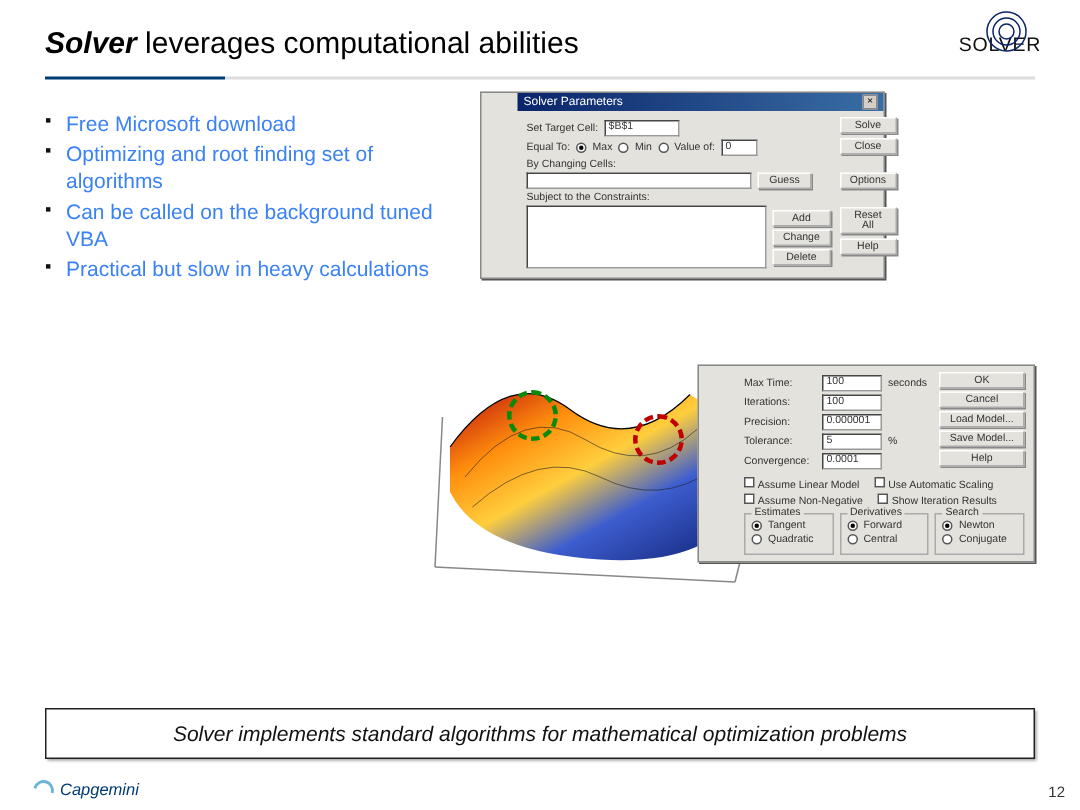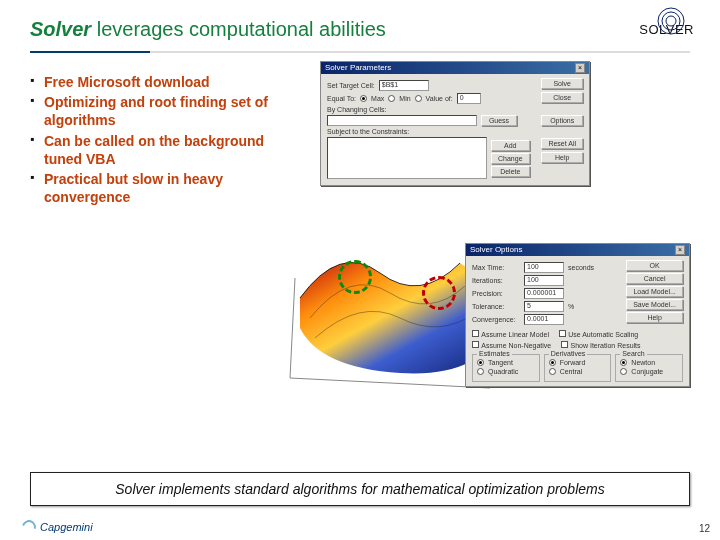--- a/index.html
+++ b/index.html
@@ -10,21 +10,21 @@
     position: relative;
     overflow: hidden;
   }
   .header {
     padding: 18px 0 8px 30px;
     display: flex;
     justify-content: space-between;
     align-items: center;
     position: relative;
   }
-  .title { font-size: 20px; color: #15803d; }
+  .title { font-size: 20px; color: #000000; }
   .title .bold { font-weight: bold; font-style: italic; }
   .solver-label {
     font-family: Arial, sans-serif;
     font-size: 13px;
     color: #111;
     margin-right: 26px;
     letter-spacing: 0.5px;
   }
   .logo-ring {
     position: absolute;
@@ -41,22 +41,22 @@
   .content {
     display: flex;
     padding: 20px 20px 0 30px;
     gap: 10px;
   }
   .text-col { width: 270px; }
   .bullets { margin: 0 0 0 0; }
   .bullets li {
     list-style: none;
     font-size: 14px;
-    font-weight: bold;
-    color: #c2410c;
+    font-weight: normal;
+    color: #3b82f6;
     padding-left: 14px;
     position: relative;
     margin-bottom: 2px;
     line-height: 1.3;
   }
   .bullets li::before {
     content: "▪";
     position: absolute;
     left: 0; top: 0;
     color: #111;
@@ -69,20 +69,21 @@
     height: 370px;
   }
   
   .win-dialog {
     position: absolute;
     background: #e3e2dd;
     border: 1px solid #888;
     box-shadow: 1px 1px 0 #555;
     font-size: 8px;
     color: #333;
+    padding-left: 24px;
   }
   .win-titlebar {
     background: linear-gradient(to right, #0a246a, #3a6ea5);
     color: #fff;
     padding: 1px 4px;
     font-size: 8px;
     display: flex;
     justify-content: space-between;
   }
   .win-close {
@@ -212,21 +213,21 @@
   <div class="solver-label">SOLVER</div>
 </div>
 <div class="underline"></div>
 
 <div class="content">
   <div class="text-col">
     <ul class="bullets">
       <li>Free Microsoft download</li>
       <li>Optimizing and root finding set of algorithms</li>
       <li>Can be called on the background tuned VBA</li>
-      <li>Practical but slow in heavy convergence</li>
+      <li>Practical but slow in heavy calculations</li>
     </ul>
   </div>
 
   <div class="visual-col">
 
     <div class="arrow" style="left:46px; top:-6px; height:46px;"></div>
     <div class="arrow" style="left:126px; top:-6px; height:46px;"></div>
 
     <div class="win-dialog" style="left:10px; top:-12px; width:270px;">
       <div class="win-titlebar">
@@ -299,24 +300,20 @@
         <path d="M35,100 Q80,60 120,80 T195,75" fill="none" stroke="#222" stroke-width="0.4"></path>
         <line x1="10" y1="140" x2="210" y2="150" stroke="#888" stroke-width="1"></line>
         <line x1="10" y1="140" x2="15" y2="40" stroke="#888" stroke-width="1"></line>
         <line x1="210" y1="150" x2="230" y2="70" stroke="#888" stroke-width="1"></line>
       </svg>
       <div class="indicator-circle" style="border-color:#0a8a0a; left:58px; top:22px;"></div>
       <div class="indicator-circle" style="border-color:#c00000; left:142px; top:38px;"></div>
     </div>
 
     <div class="win-dialog" style="left:155px; top:170px; width:225px;">
-      <div class="win-titlebar">
-        <span>Solver Options</span>
-        <span class="win-close">×</span>
-      </div>
       <div class="win-body">
         <div style="display:flex; gap:6px;">
           <div style="flex:1;">
             <div class="win-row">
                 <span class="win-label" style="width:48px;">Max Time:</span>
                 <div class="win-input" style="width:40px;">100</div>
                 <span class="win-label">seconds</span>
               </div>
             <div class="win-row">
                 <span class="win-label" style="width:48px;">Iterations:</span>

